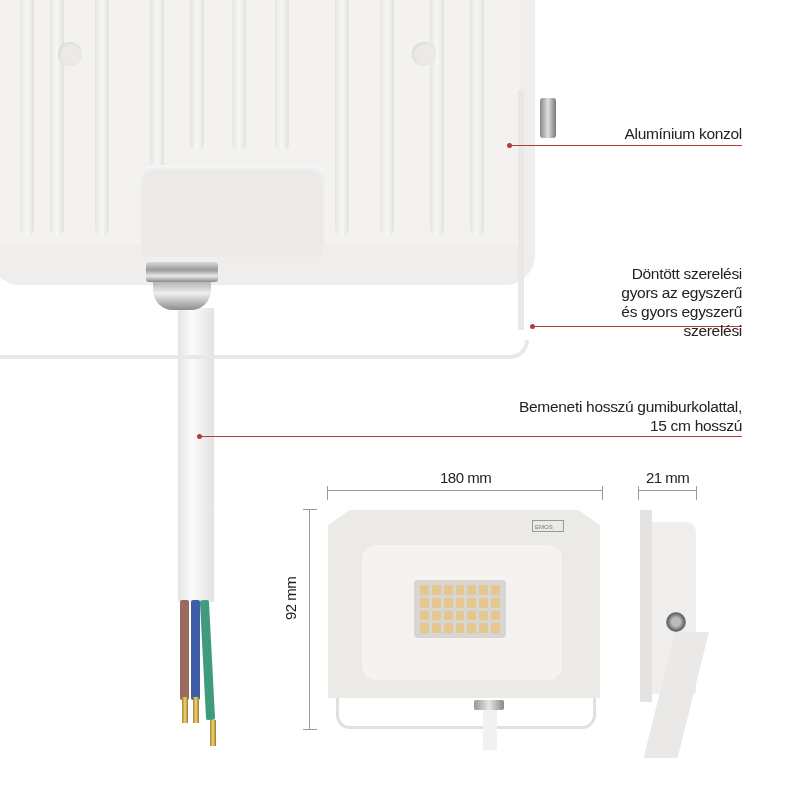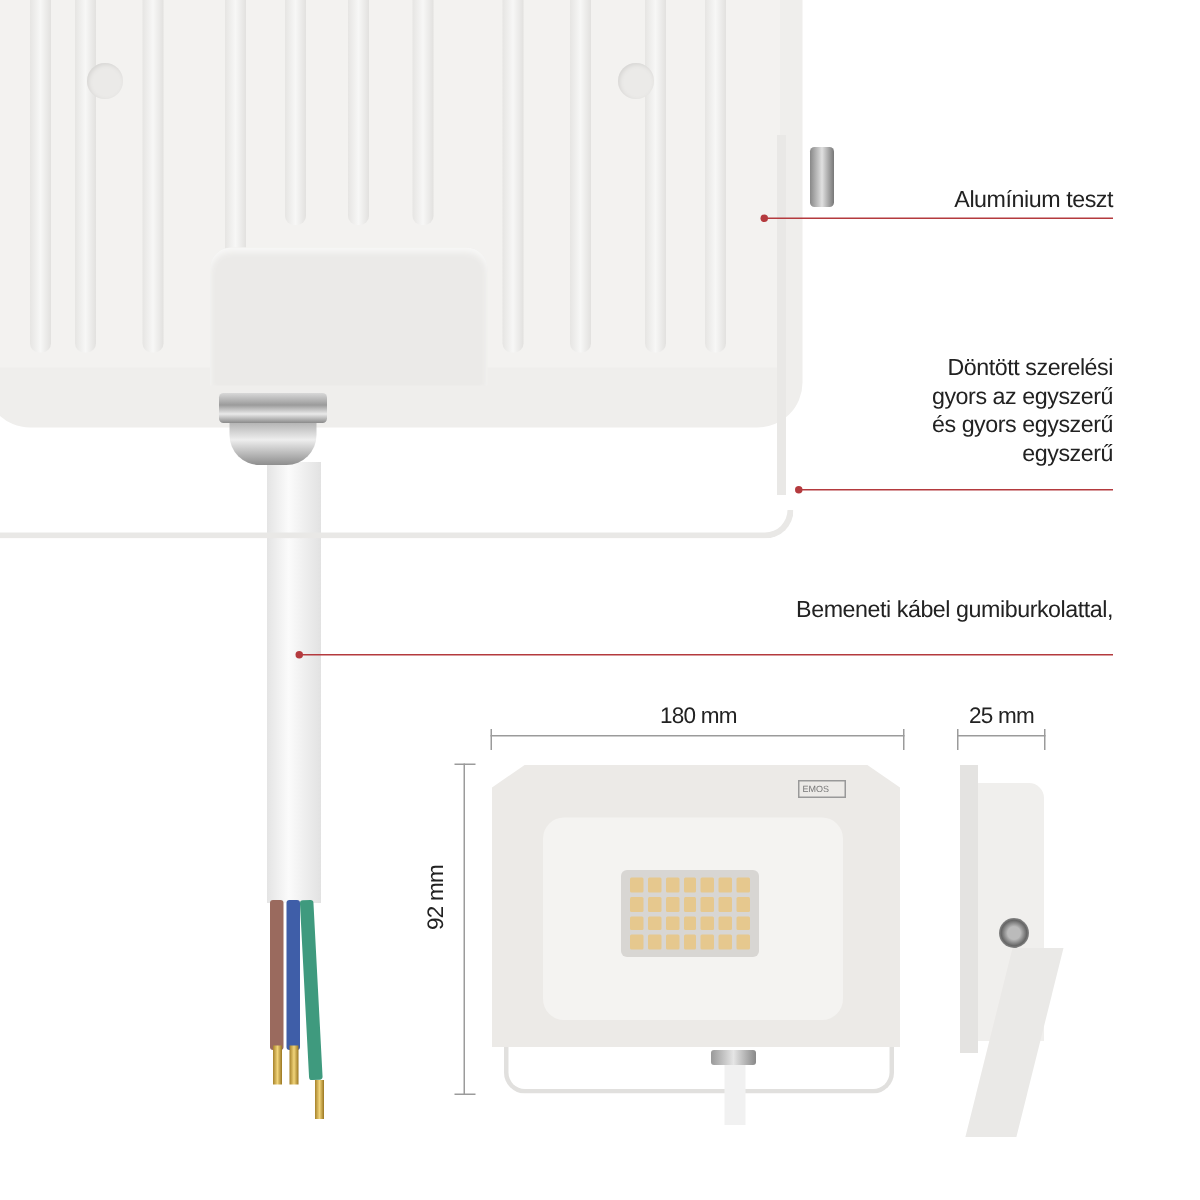--- a/index.html
+++ b/index.html
@@ -69,35 +69,36 @@
 
 <div class="abs wire" style="left: 180px; top: 600px; height: 100px; background: rgb(154, 106, 94);"></div>
 <div class="abs wire" style="left: 191px; top: 600px; height: 100px; background: rgb(63, 94, 168);"></div>
 <div class="abs wire" style="left: 203px; top: 600px; height: 120px; transform: rotate(-3deg); background: rgb(63, 154, 126);"></div>
 <div class="abs wire-tip" style="left:182px;top:697px"></div>
 <div class="abs wire-tip" style="left:193px;top:697px"></div>
 <div class="abs wire-tip" style="left:210px;top:720px"></div>
 
 <div class="abs callout-dot" style="left:507px;top:143px"></div>
 <div class="abs callout-line" style="left:510px;top:145px;width:232px"></div>
-<div class="abs callout-text" style="right:58px;top:124px">Alumínium teszt</div>
+<div class="abs callout-text" style="right:58px;top:124px">Alumínium konzol</div>
 
 <div class="abs callout-dot" style="left:530px;top:324px"></div>
 <div class="abs callout-line" style="left:533px;top:326px;width:209px"></div>
-<div class="abs callout-text" style="right:58px;top:236px">
+<div class="abs callout-text" style="right:58px;top:264px">
   <div>Döntött szerelési</div>
   <div>gyors az egyszerű</div>
   <div>és gyors egyszerű</div>
-  <div>egyszerű</div>
+  <div>szerelési</div>
 </div>
 
 <div class="abs callout-dot" style="left:197px;top:434px"></div>
 <div class="abs callout-line" style="left:200px;top:436px;width:542px"></div>
 <div class="abs callout-text" style="right:58px;top:397px">
-  <div>Bemeneti kábel gumiburkolattal,</div>
+  <div>Bemeneti hosszú gumiburkolattal,</div>
+  <div>15 cm hosszú</div>
 </div>
 
 <div class="abs dim-label" style="left:440px;top:469px">180 mm</div>
 <div class="abs dim-line" style="left:327px;top:490px;width:276px;height:1px"></div>
 <div class="abs dim-line" style="left:327px;top:486px;width:1px;height:14px"></div>
 <div class="abs dim-line" style="left:602px;top:486px;width:1px;height:14px"></div>
 
 <div class="abs dim-label" style="left:282px;top:620px;transform:rotate(-90deg);transform-origin:left top">92 mm</div>
 <div class="abs dim-line" style="left:309px;top:509px;width:1px;height:221px"></div>
 <div class="abs dim-line" style="left:303px;top:509px;width:14px;height:1px"></div>
@@ -133,21 +134,21 @@
     <div class="led"></div>
     <div class="led"></div>
     <div class="led"></div>
     <div class="led"></div>
     <div class="led"></div>
 </div>
 <div class="abs logo-box">EMOS</div>
 <div class="abs front-gland"></div>
 <div class="abs front-cable"></div>
 
-<div class="abs dim-label" style="left:646px;top:469px">25 mm</div>
+<div class="abs dim-label" style="left:646px;top:469px">21 mm</div>
 <div class="abs dim-line" style="left:638px;top:490px;width:59px;height:1px"></div>
 <div class="abs dim-line" style="left:638px;top:486px;width:1px;height:14px"></div>
 <div class="abs dim-line" style="left:696px;top:486px;width:1px;height:14px"></div>
 
 <div class="abs side-plate"></div>
 <div class="abs side-body"></div>
 <div class="abs side-gland"></div>
 <div class="abs side-arm"></div>
 <div class="abs side-bolt"></div>
 

